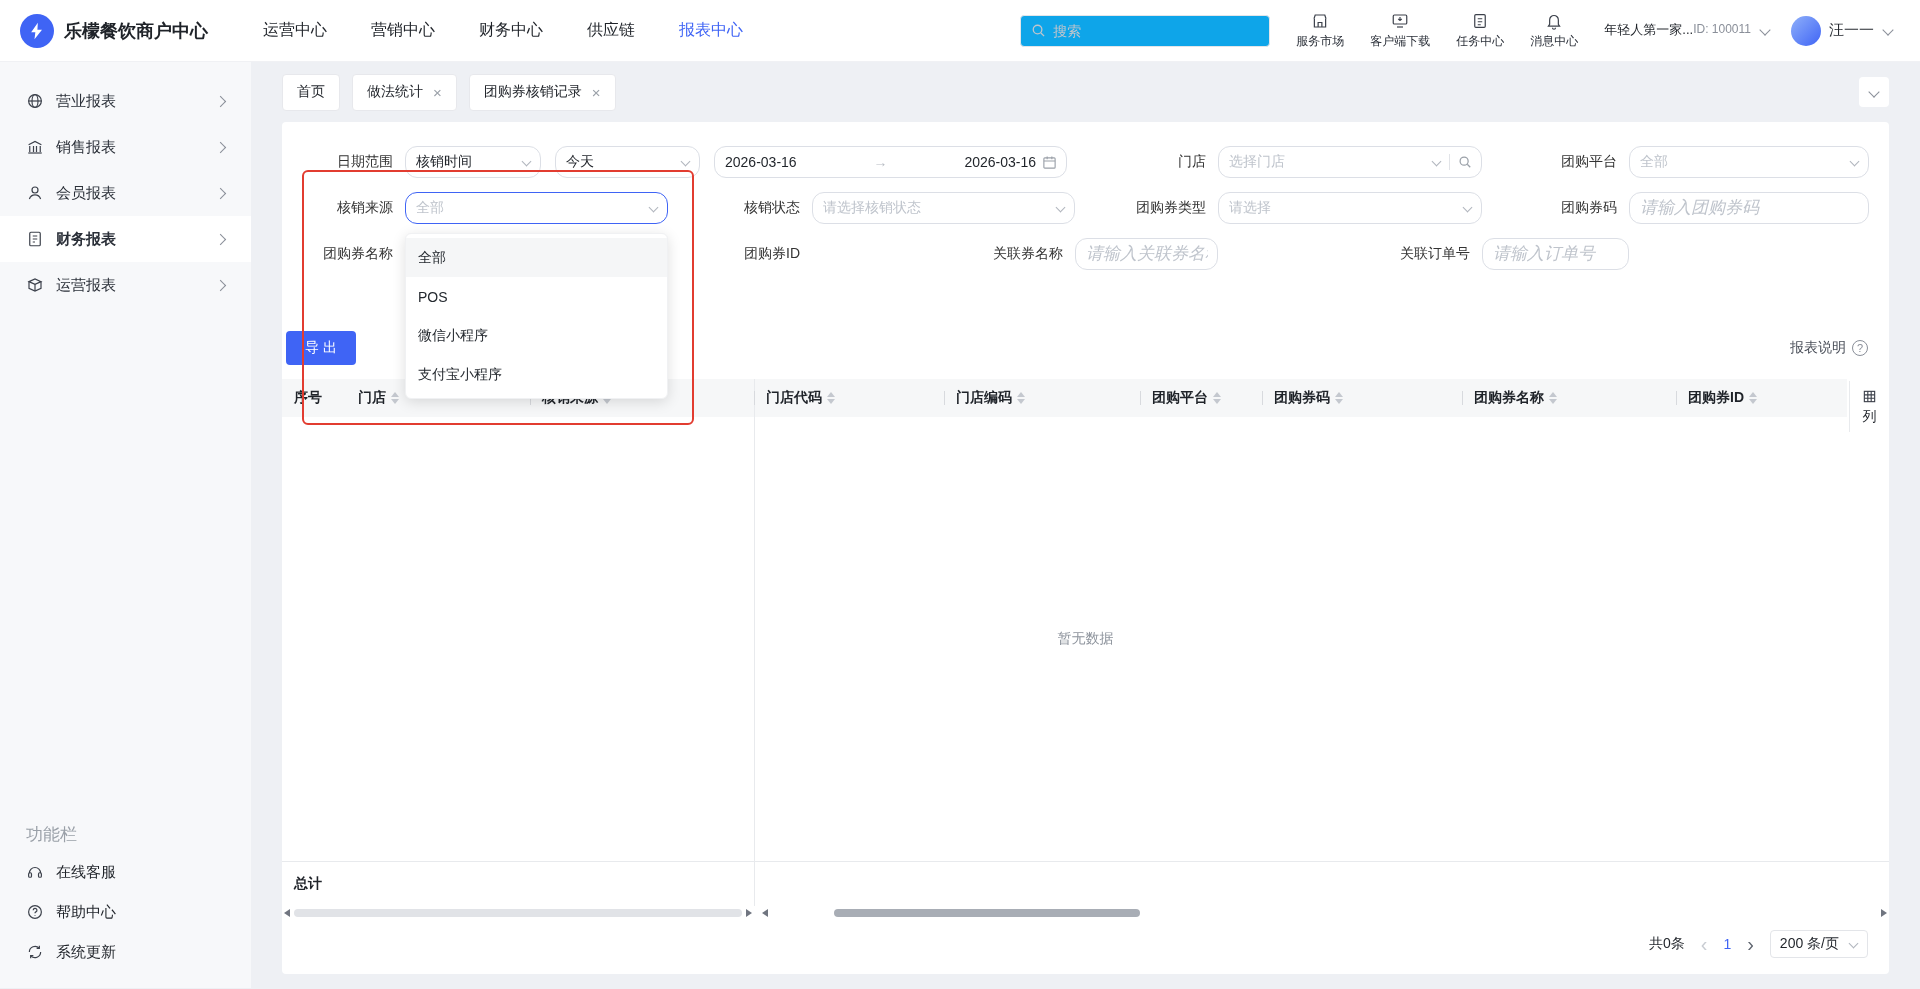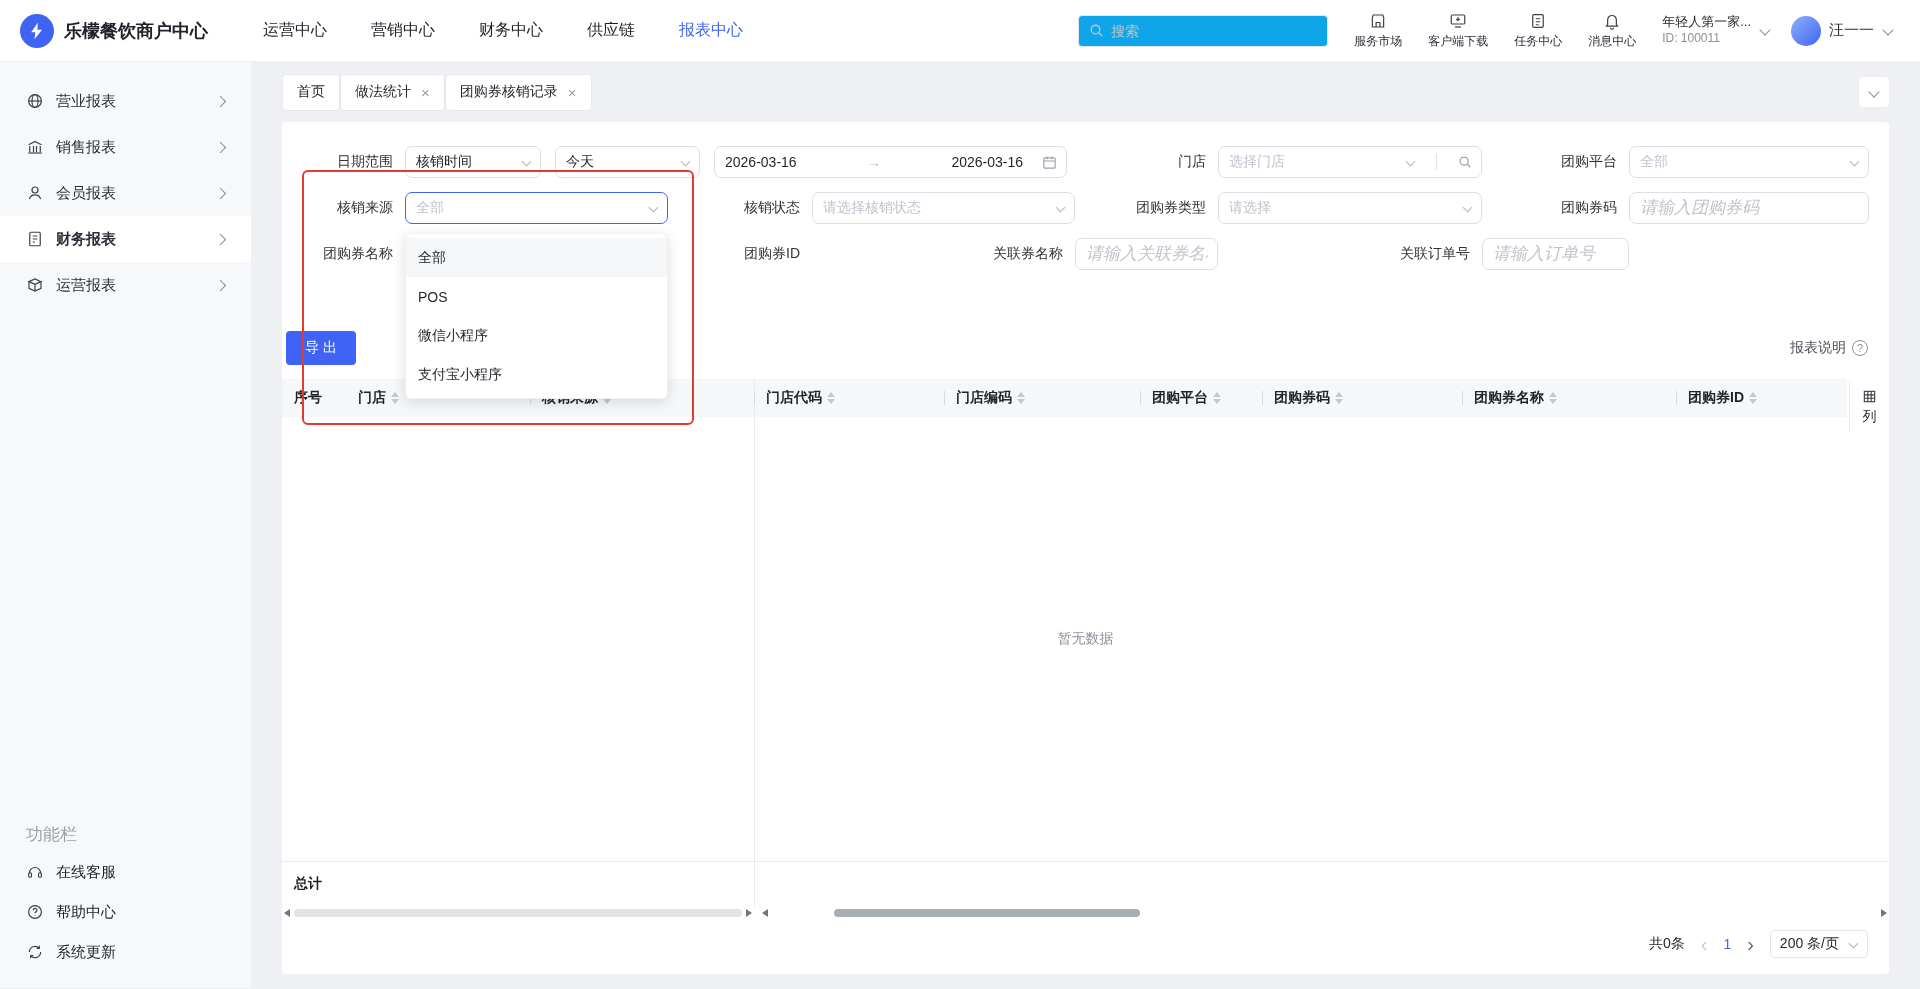--- a/index.html
+++ b/index.html
@@ -21,21 +21,21 @@
   .nav-item { cursor:pointer; white-space:nowrap; }
   .nav-item.active { color:#3f64f5; font-weight:500; }
   .top-search { margin-left:auto; width:250px; height:32px; border:1px solid #e3e5e9; border-radius:4px;
     display:flex; align-items:center; gap:7px; padding:0 10px; background:#0ea5e9; color:#c1c5cc; flex:none; }
   .top-search input { border:none; outline:none; flex:1; min-width:0; font-size:14px; color:#333; background:transparent; }
   .top-search input::placeholder { color:#c1c5cc; }
   .quick-actions { display:flex; gap:26px; margin-left:26px; }
   .qa { display:flex; flex-direction:column; align-items:center; gap:3px; font-size:12px; color:#2a2f38; cursor:pointer; white-space:nowrap; }
   .qa svg { color:#3c414b; }
   .account { margin-left:26px; display:flex; align-items:center; gap:8px; cursor:pointer; }
-  .account-meta { display:flex; flex-direction:column; line-height:1.3; }
+  .account-meta { display:flex; flex-direction:row; line-height:1.3; }
   .account-name { font-size:13px; }
   .account-id { font-size:12px; color:#8a8f99; }
   .userbox { margin-left:20px; display:flex; align-items:center; gap:8px; cursor:pointer; }
   .avatar { width:30px; height:30px; border-radius:50%;
     background:linear-gradient(135deg,#8fb0fa,#3f64f5); }
   .user-name { font-size:15px; }
 
   
   .chev { display:inline-block; width:12px; height:9px; position:relative; flex:none; }
   .chev::before { content:""; position:absolute; left:2px; top:0; width:7px; height:7px;
@@ -52,36 +52,36 @@
   .side-item svg { color:#3c414b; flex:none; }
   .side-item .chev { margin-left:auto; }
   .side-item.active { background:#fff; font-weight:700; }
   .side-section { margin-top:auto; padding:0 26px; font-size:17px; color:#9aa0a8; margin-bottom:6px; }
   .side-foot { height:40px; display:flex; align-items:center; gap:12px; padding:0 26px; font-size:15px; cursor:pointer; }
   .side-foot svg { color:#3c414b; }
 
   .main { flex:1; display:flex; flex-direction:column; min-width:0; }
 
   
-  .tabbar { height:60px; display:flex; align-items:center; padding:0 31px; }
+  .tabbar { height:60px; display:flex; align-items:center; gap:12px; padding:0 31px; }
   .tab { height:37px; background:#fff; border:1px solid #e7e8ec; border-radius:4px;
     display:flex; align-items:center; gap:10px; padding:0 14px; cursor:pointer; white-space:nowrap; }
   .tab .x { color:#9aa0a8; font-size:15px; line-height:1; }
   .tab-collapse { margin-left:auto; width:30px; height:30px; background:#fff; border-radius:4px;
     display:flex; align-items:center; justify-content:center; cursor:pointer; }
 
   
   .card { margin:0 31px; background:#fff; border-radius:4px; position:relative; height:852px; }
 
   .filters { padding:17px 20px 0 21px; display:grid;
     grid-template-columns:102px 263px 144px 263px 143px 264px 147px 240px;
     grid-auto-rows:46px; align-items:center; }
   .f-label { padding-right:12px; text-align:right; color:#333; white-space:nowrap; }
-  .ctrl { height:32px; border:1px solid #dcdfe6; border-radius:7px; background:#fff;
-    display:flex; align-items:center; gap:19px; padding:0 9px 0 10px; cursor:pointer; min-width:0; }
+  .ctrl { height:32px; border:1px solid #dcdfe6; border-radius:12px; background:#fff;
+    display:flex; align-items:center; gap:6px; padding:0 9px 0 10px; cursor:pointer; min-width:0; }
   .ctrl .val { flex:1; white-space:nowrap; overflow:hidden; }
   .ctrl .ph { color:#bfc4cc; }
   .ctrl.focused { border-color:#3f64f5; }
   .ctrl input { border:none; outline:none; width:100%; font-size:17px; color:#1f2329; background:transparent;font-style:italic; }
   .ctrl input::placeholder { color:#bfc4cc; }
   .date-group { grid-column:2 / 5; display:flex; align-items:center; gap:14px; }
   .w136{ width:136px; flex:none; } .w145{ width:145px; flex:none; } .w353{ width:353px; flex:none; }
   .range .val { flex:none; }
   .dr-arrow { flex:1; text-align:center; color:#b8bcc4; }
   .range svg { color:#9aa0a8; margin-left:auto; }

